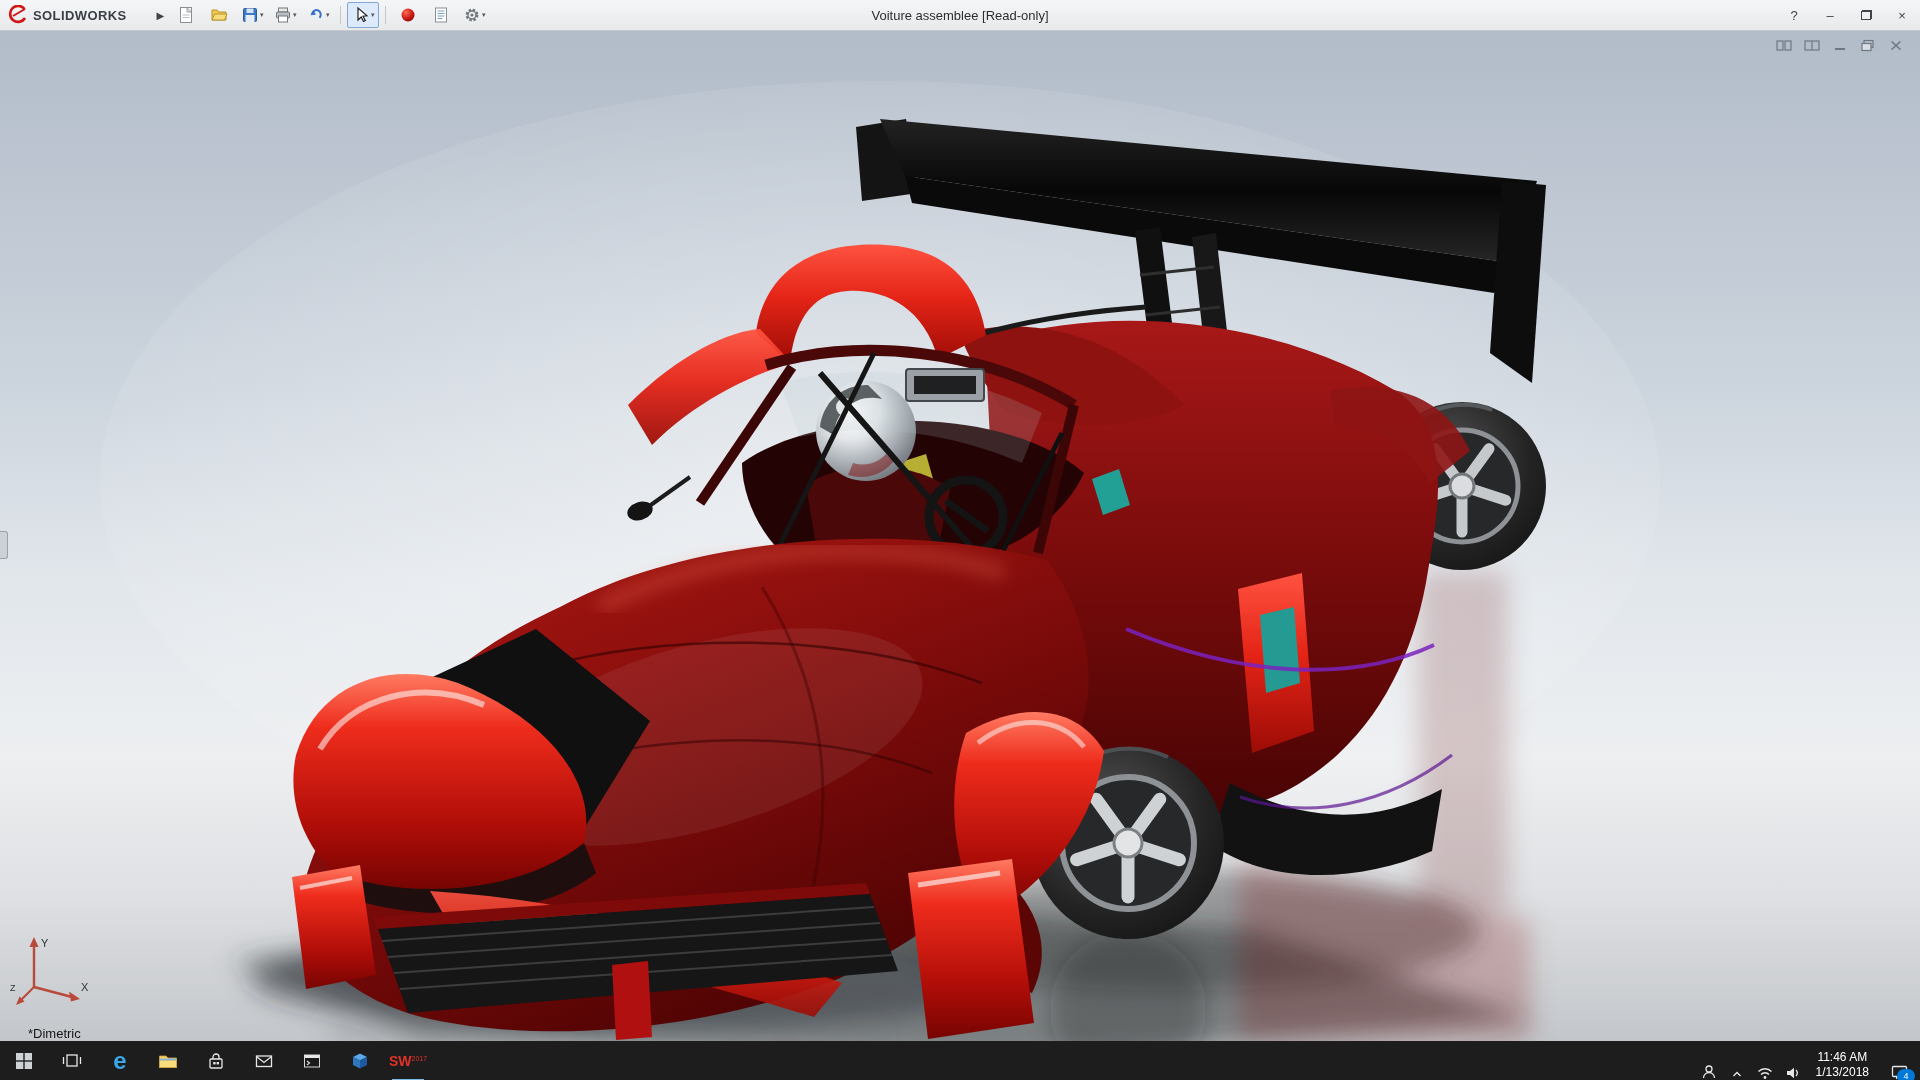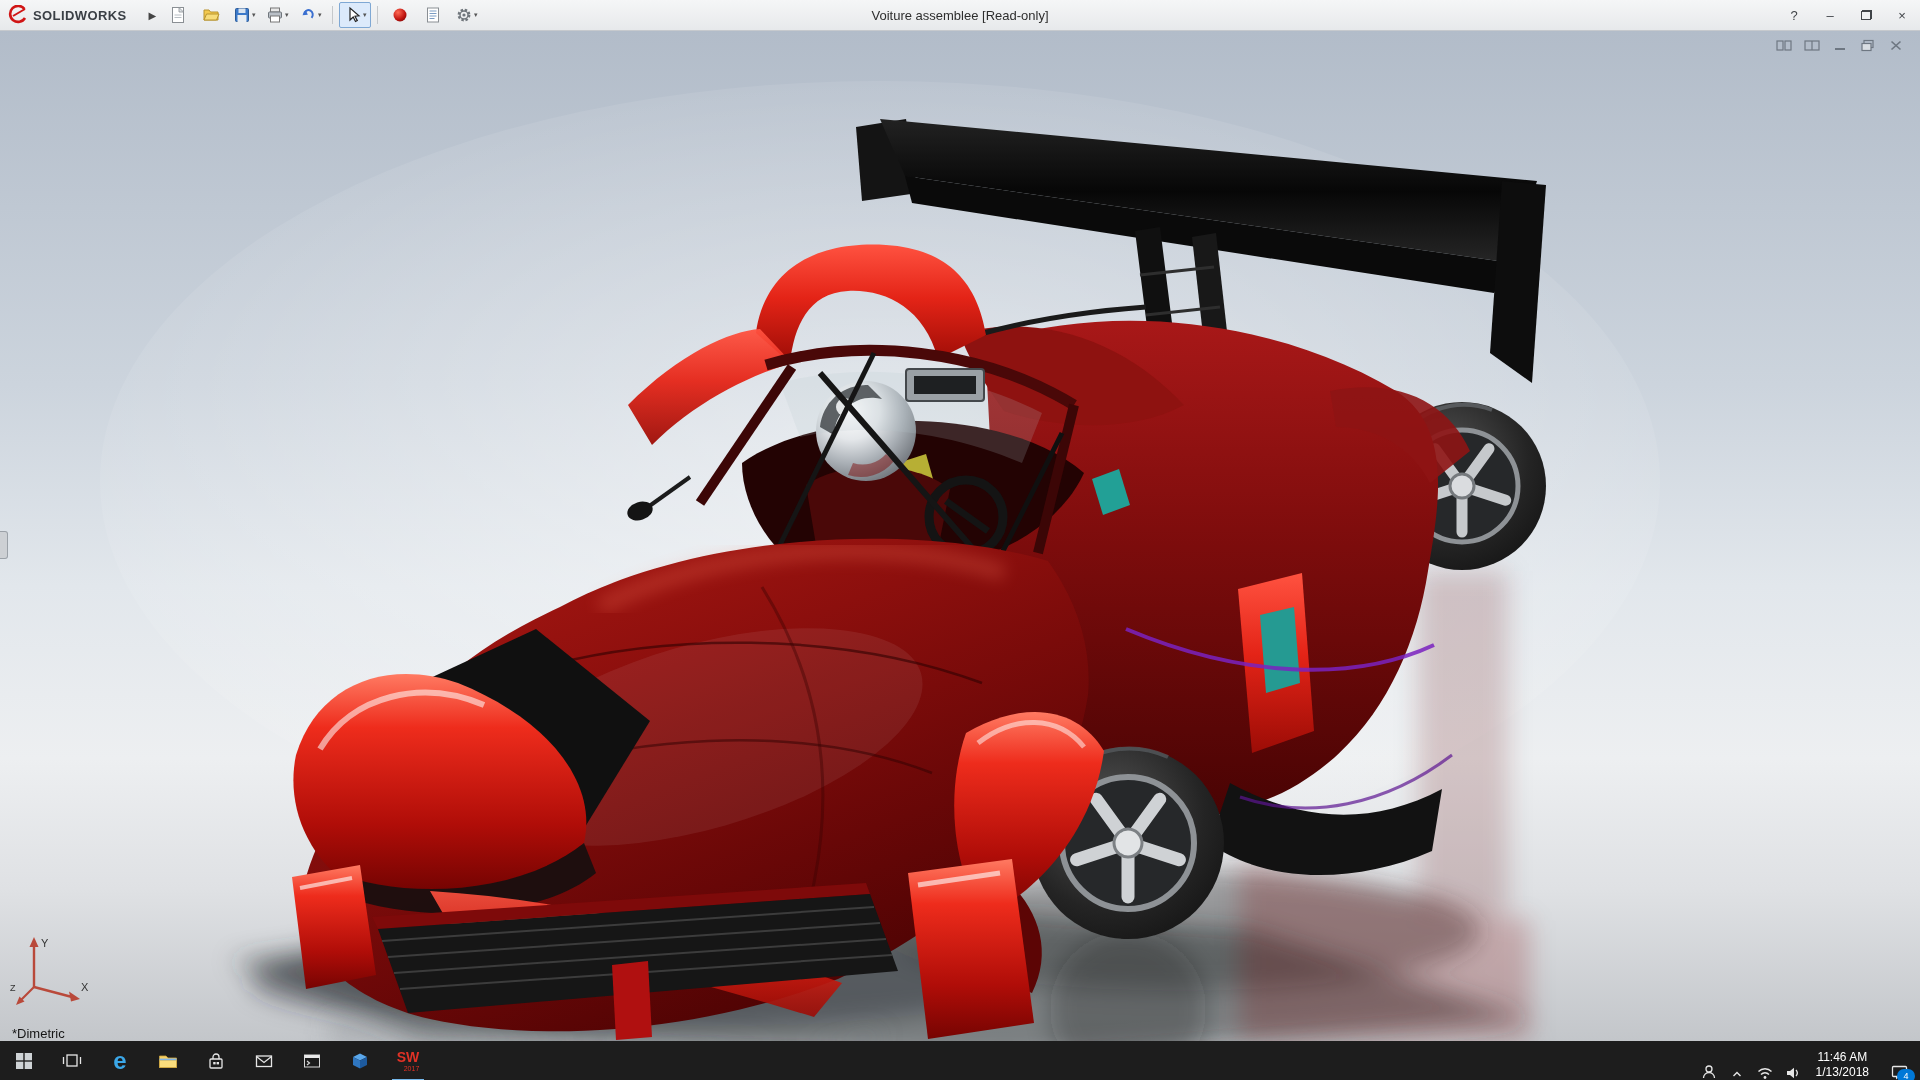--- a/index.html
+++ b/index.html
@@ -2,21 +2,21 @@
 <html><head>
 <meta charset="utf-8">
 <style>
   html,body{margin:0;padding:0;width:1920px;height:1080px;overflow:hidden;
     font-family:"Liberation Sans",sans-serif;background:#000;}
   .app{width:1920px;height:1080px;display:flex;flex-direction:column;}
 
   
   .titlebar{height:30px;flex:0 0 30px;display:flex;align-items:center;position:relative;
     background:linear-gradient(#f5f6f7,#e7e9eb);border-bottom:1px solid #c6c9cd;padding:0 0 0 6px;}
-  .brand{display:flex;align-items:center;gap:5px;margin-right:16px;}
+  .brand{display:flex;align-items:center;gap:5px;margin-right:24px;}
   .brand-text{font-weight:bold;font-size:13px;color:#3a3f45;letter-spacing:.4px;}
   .flyout{font-size:10px;color:#444;padding:0 6px;}
   .toolbar{display:flex;align-items:center;gap:1px;}
   .tb-btn{height:24px;min-width:26px;display:flex;align-items:center;justify-content:center;
     border-radius:2px;padding:0 2px;border:1px solid transparent;}
   .tb-btn.selected{background:#dceafb;border:1px solid #7fa8d4;}
   .dd{font-size:7px;color:#555;margin-left:1px;align-self:center;}
   .sep{width:1px;height:18px;background:#c5c8cb;margin:0 5px;}
   .win-title{position:absolute;left:50%;transform:translateX(-50%);font-size:13px;color:#2e2e2e;white-space:nowrap;}
   .wincontrols{margin-left:auto;display:flex;height:30px;}
@@ -27,32 +27,32 @@
   .restore-box .b2{position:absolute;bottom:0;left:0;width:8px;height:7px;border:1px solid #404448;background:#eef0f1;}
 
   
   .viewport{position:relative;height:1010px;flex:0 0 1010px;overflow:hidden;background:#d5dbe2;}
   .scene{position:absolute;inset:0;display:block;}
   .doc-controls{position:absolute;top:8px;right:16px;display:flex;gap:12px;align-items:center;}
   .doc-controls .dc{opacity:.75;}
   .left-handle{position:absolute;left:0;top:500px;width:7px;height:26px;background:#cdd0d4;
     border:1px solid #9ba1a8;border-left:none;border-radius:0 3px 3px 0;}
   .triad{position:absolute;left:10px;bottom:24px;}
-  .view-label{position:absolute;left:12px;bottom:0px;font-size:13px;color:#161616;}
+  .view-label{position:absolute;left:28px;bottom:0px;font-size:13px;color:#161616;}
 
   
   .taskbar{height:40px;flex:0 0 40px;background:#1d1d1d;display:flex;align-items:stretch;color:#e8e8e8;}
   .tb-item{width:48px;display:flex;align-items:center;justify-content:center;position:relative;}
   .tb-item.active::after{content:"";position:absolute;left:8px;right:8px;bottom:0;height:2px;background:#76b9ed;}
   .search-box{display:flex;align-items:center;width:330px;background:#ffffff;padding:0 10px;gap:9px;}
   .search-box input{border:none;outline:none;flex:1;font-size:13px;color:#333;background:transparent;
     font-family:"Liberation Sans",sans-serif;}
   .search-box input::placeholder{color:#4f4f4f;}
   .edge-glyph{font-size:24px;font-weight:bold;color:#3ba7e8;line-height:1;}
-  .sw-badge{display:flex;flex-direction:column;align-items:flex-end;line-height:1;}
+  .sw-badge{display:flex;align-items:flex-start;line-height:1;}
   .sw-label{color:#e03226;font-weight:bold;font-size:14px;}
   .sw-year{color:#e03226;font-size:7px;margin-top:1px;}
   .tray{margin-left:auto;display:flex;align-items:flex-end;}
   .tray-btn{width:28px;display:flex;align-items:center;justify-content:center;}
   .clock{display:flex;flex-direction:column;justify-content:center;align-items:center;
     font-size:12px;color:#fff;line-height:1.3;padding:0 9px;}
   .action-center{width:42px;position:relative;display:flex;align-items:center;justify-content:center;}
   .badge{position:absolute;top:5px;right:5px;min-width:14px;height:14px;border-radius:7px;
     background:#0078d7;color:#fff;font-size:9px;display:flex;align-items:center;justify-content:center;padding:0 2px;}
 </style>

